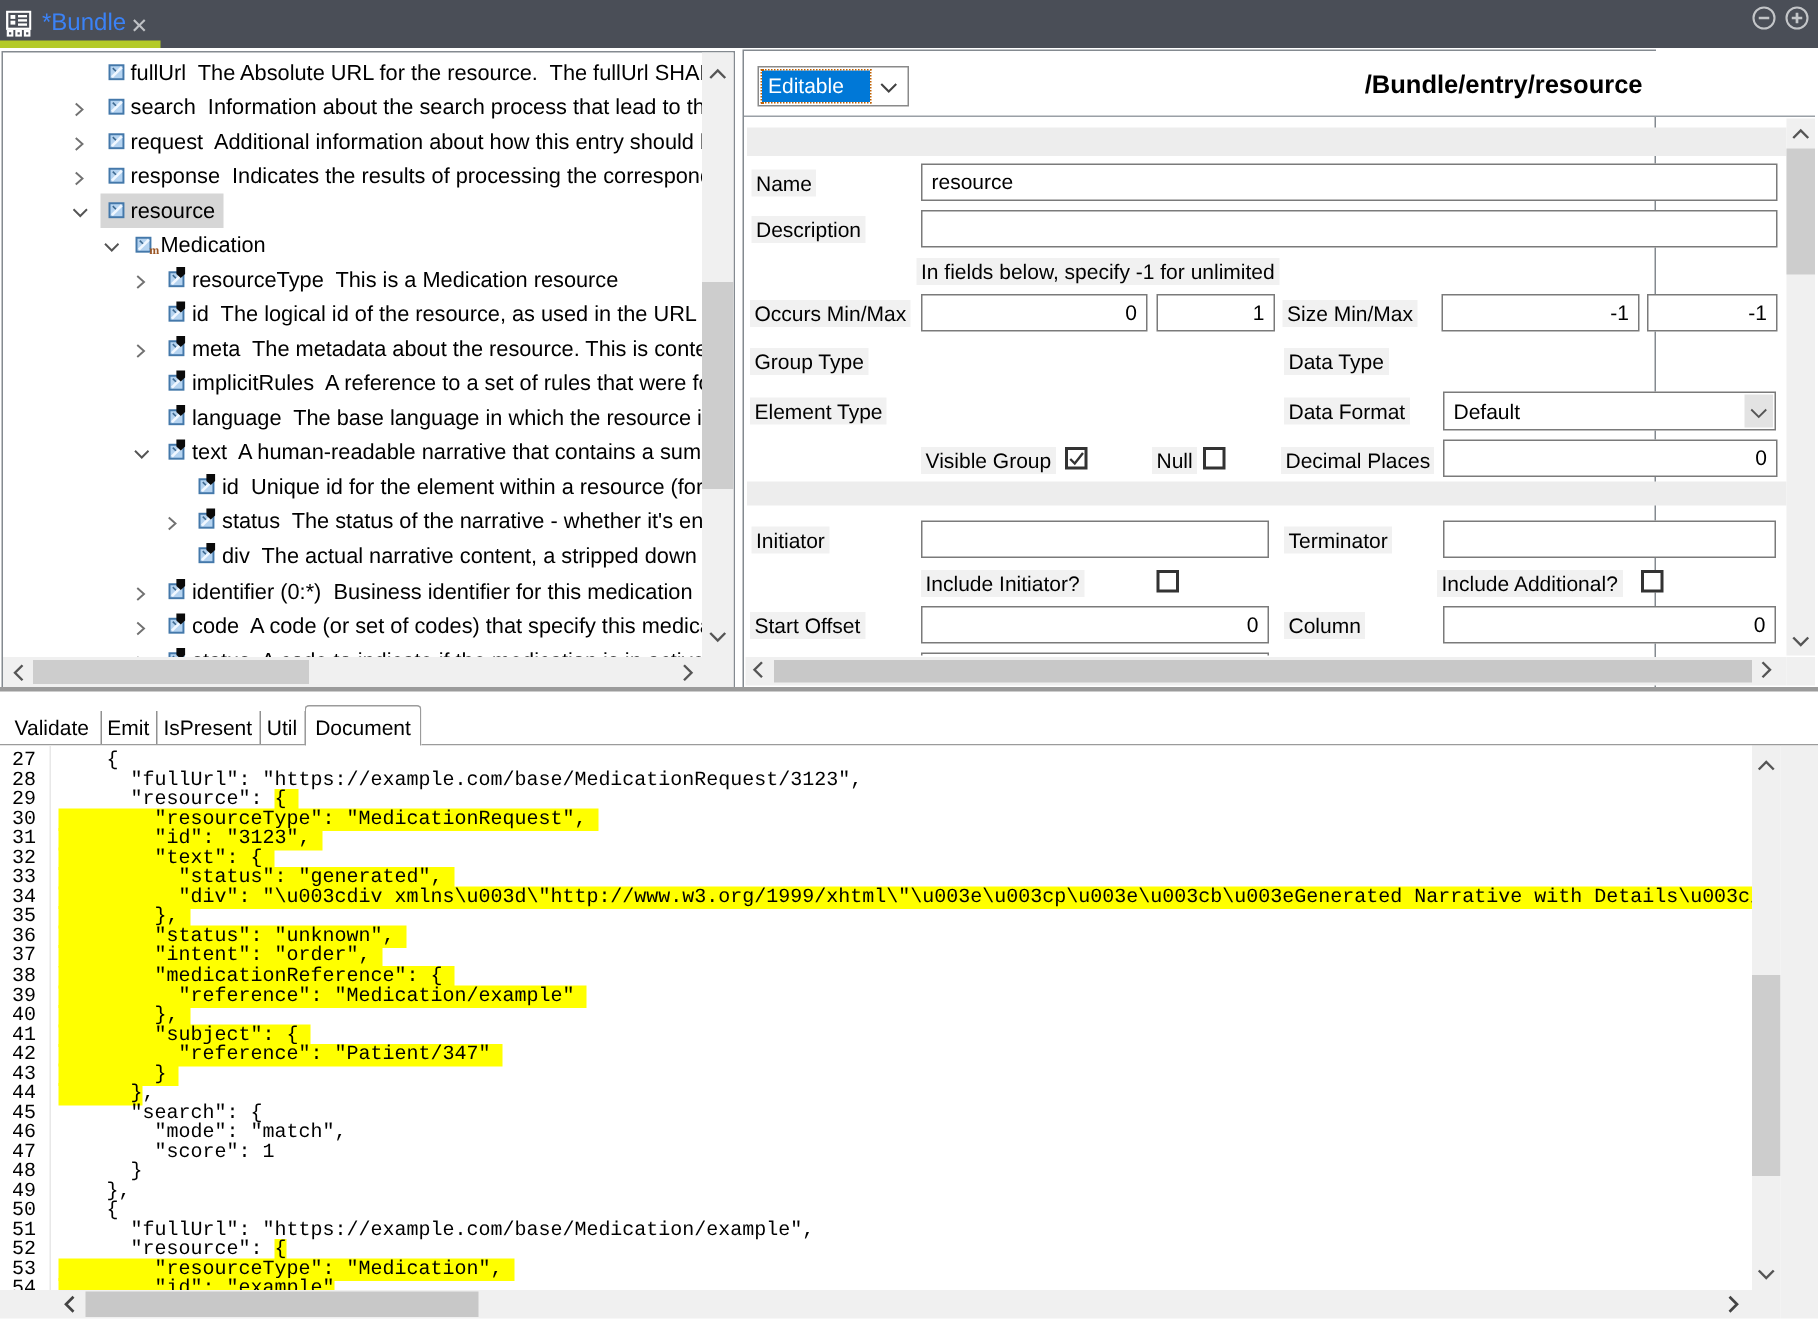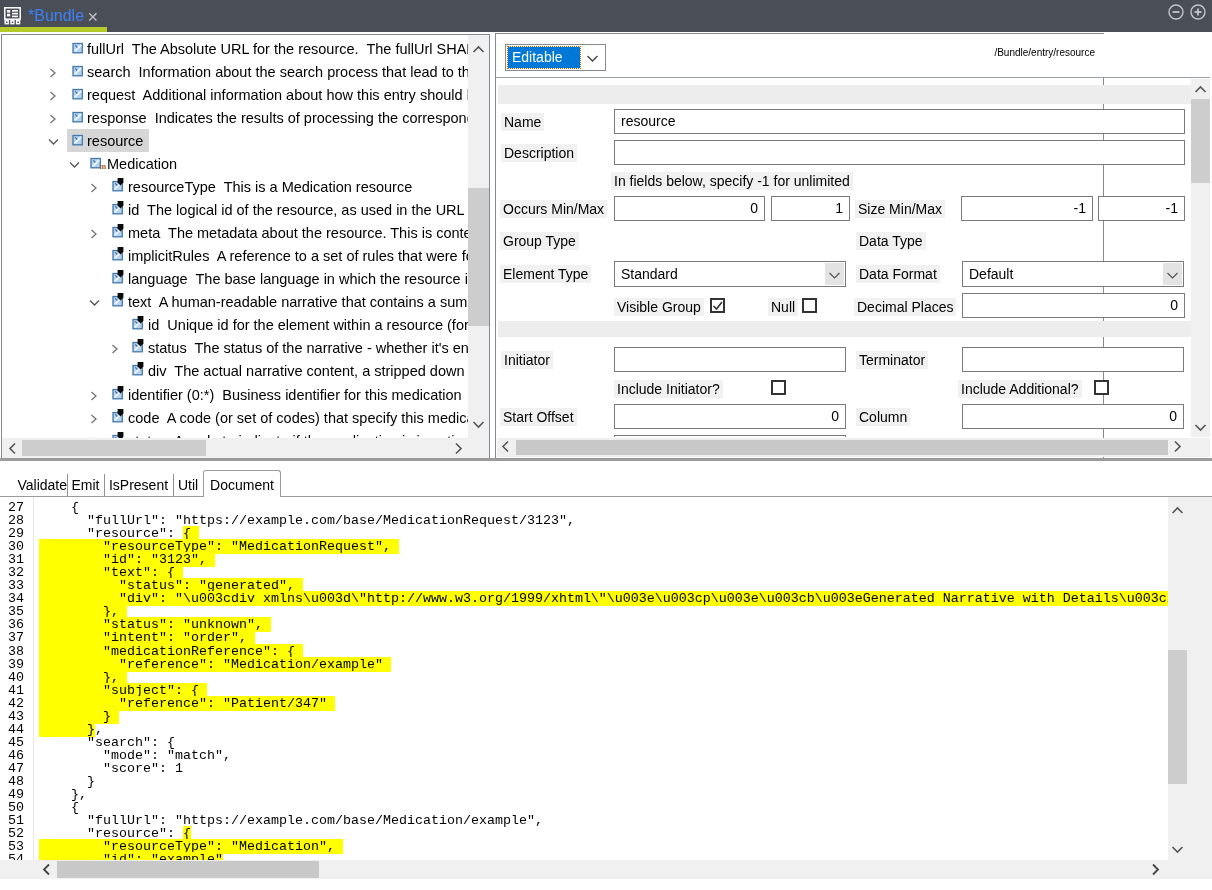--- a/index.html
+++ b/index.html
@@ -210,42 +210,37 @@
 
 <div class="abs panel" id="rpanel">
   <div class="abs" style="left:0;top:0;width:714px;height:44px;border-bottom:1px solid #9aa0a6;background:#fff"></div>
 
   <div class="abs" style="left:9px;top:10px;width:101px;height:27px;border:1px solid #8a8a8a;background:#fff">
     <div class="abs" style="left:2px;top:2px;width:72px;height:21px;background:#0078d7;outline:1px dotted #c06000;color:#fff;font-size:14px;line-height:21px;padding-left:4px">Editable</div>
     <svg class="abs" style="left:80px;top:9px" width="13" height="9">
           <path d="M1.5 2 L6.5 7 L11.5 2" fill="none" stroke="#444" stroke-width="1.4"></path>
         </svg>
   </div>
-  <div class="abs" style="right:8px;top:13px;font-size:10px;font-weight:normal">/Bundle/entry/resource</div>
+  <div class="abs" style="right:8px;top:13px;font-size:17px;font-weight:bold">/Bundle/entry/resource</div>
   <div id="form" class="abs" style="left:1px;top:45px;width:695px;height:358px;overflow:hidden">
         <div class="band" style="left:1px;top:6px;width:693px;height:19px"></div>
         <div class="lbl" style="left:4px;top:34px">Name</div>
         <div class="tb" style="left:117px;top:30px;width:571px;height:25px">resource</div>
         <div class="lbl" style="left:4px;top:65px">Description</div>
         <div class="tb" style="left:117px;top:61px;width:571px;height:25px"></div>
         <div class="lbl" style="left:114px;top:93px">In fields below, specify -1 for unlimited</div>
         <div class="lbl" style="left:3px;top:121px">Occurs Min/Max</div>
         <div class="tb tbr" style="left:117px;top:117px;width:151px;height:25px">0</div>
         <div class="tb tbr" style="left:274px;top:117px;width:79px;height:25px">1</div>
         <div class="lbl" style="left:358px;top:121px">Size Min/Max</div>
         <div class="tb tbr" style="left:464px;top:117px;width:132px;height:25px">-1</div>
         <div class="tb tbr" style="left:601px;top:117px;width:87px;height:25px">-1</div>
         <div class="lbl" style="left:3px;top:153px">Group Type</div>
         <div class="lbl" style="left:359px;top:153px">Data Type</div>
         <div class="lbl" style="left:3px;top:186px">Element Type</div>
-        <div class="dd" style="left:117px;top:182px;width:232px;height:26px">Standard<div class="ddbtn">
-            <svg style="position:absolute;left:3px;top:8px" width="13" height="9">
-              <path d="M1.5 2 L6.5 7 L11.5 2" fill="none" stroke="#555" stroke-width="1.2"></path>
-            </svg>
-          </div></div>
         <div class="lbl" style="left:359px;top:186px">Data Format</div>
         <div class="dd" style="left:465px;top:182px;width:222px;height:26px">Default<div class="ddbtn">
             <svg style="position:absolute;left:3px;top:8px" width="13" height="9">
               <path d="M1.5 2 L6.5 7 L11.5 2" fill="none" stroke="#555" stroke-width="1.2"></path>
             </svg>
           </div></div>
         <div class="lbl" style="left:117px;top:219px">Visible Group</div>
         <div class="cb" style="left:213px;top:219px">
           <svg width="12" height="12">
             <path d="M1.5 6 L4.5 9 L10 2" fill="none" stroke="#333" stroke-width="1.6"></path>
@@ -295,21 +290,21 @@
   <div class="abs" style="left:677px;top:406px">
         <svg width="9" height="13">
           <path d="M2 1.5 L7 6.5 L2 11.5" fill="none" stroke="#555" stroke-width="1.6"></path>
         </svg>
       </div>
 </div>
 
 <div class="abs" style="left:0;top:458px;width:1212px;height:3px;background:#9b9b9b"></div>
 
 <div id="tabs" class="abs" style="left:0;top:461px;width:1212px;height:36px">
-      <div class="tabtxt" style="left:2px;width:65px;text-align:right;top:16px">Validate</div>
+      <div class="tabtxt" style="left:2px;width:65px;text-align:center;top:16px">Validate</div>
       <div class="tabsep" style="left:67px;top:13px;height:22px"></div>
       <div class="tabtxt" style="left:67px;width:37px;text-align:center;top:16px">Emit</div>
       <div class="tabsep" style="left:104px;top:13px;height:22px"></div>
       <div class="tabtxt" style="left:104px;width:69px;text-align:center;top:16px">IsPresent</div>
       <div class="tabsep" style="left:173px;top:13px;height:22px"></div>
       <div class="tabtxt" style="left:173px;width:30px;text-align:center;top:16px">Util</div>
       <div class="tabsep" style="left:203px;top:13px;height:22px"></div>
       <div class="abs" style="left:203px;top:9px;width:78px;height:28px;background:#fff;border:1px solid #9b9b9b;border-bottom:none;border-radius:3px 3px 0 0"></div>
       <div class="tabtxt" style="left:203px;width:78px;text-align:center;top:16px">Document</div>
       <div class="abs" style="left:0;top:34.5px;width:204px;height:1px;background:#9b9b9b"></div>

